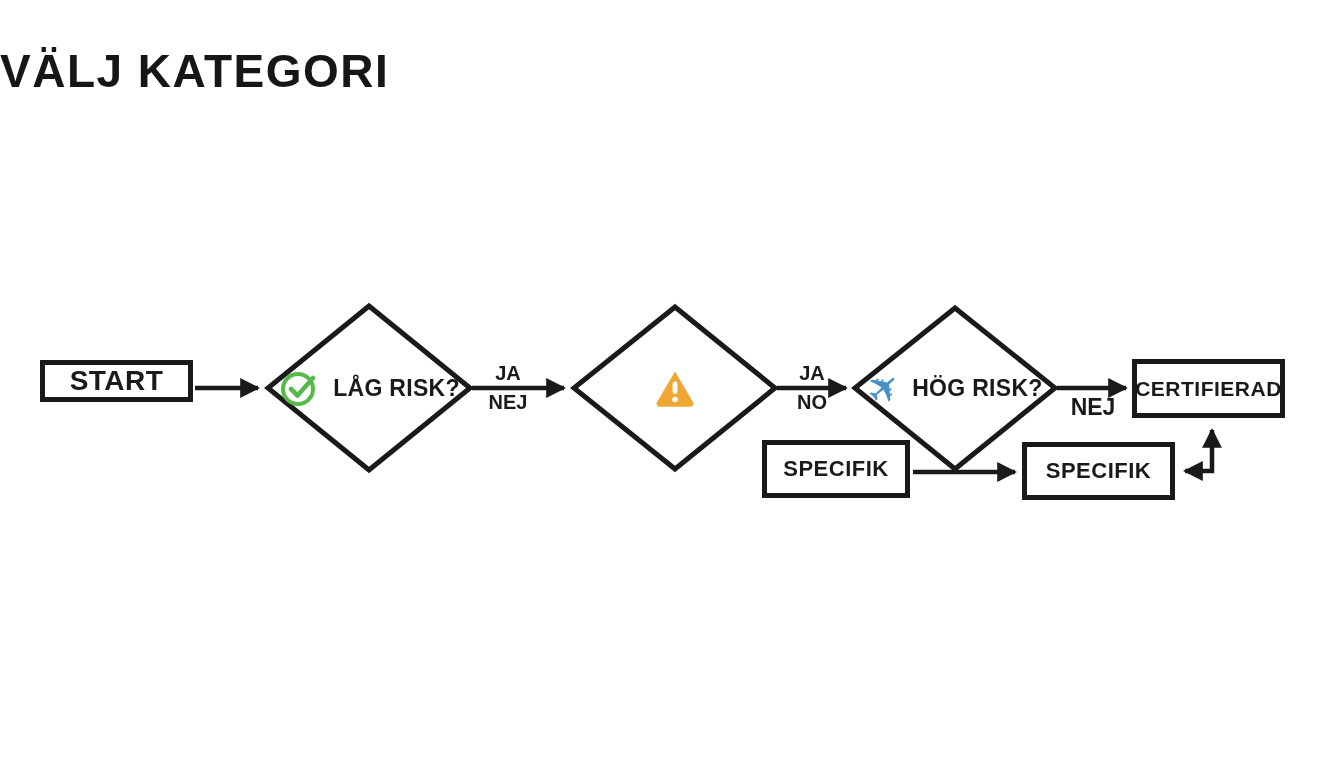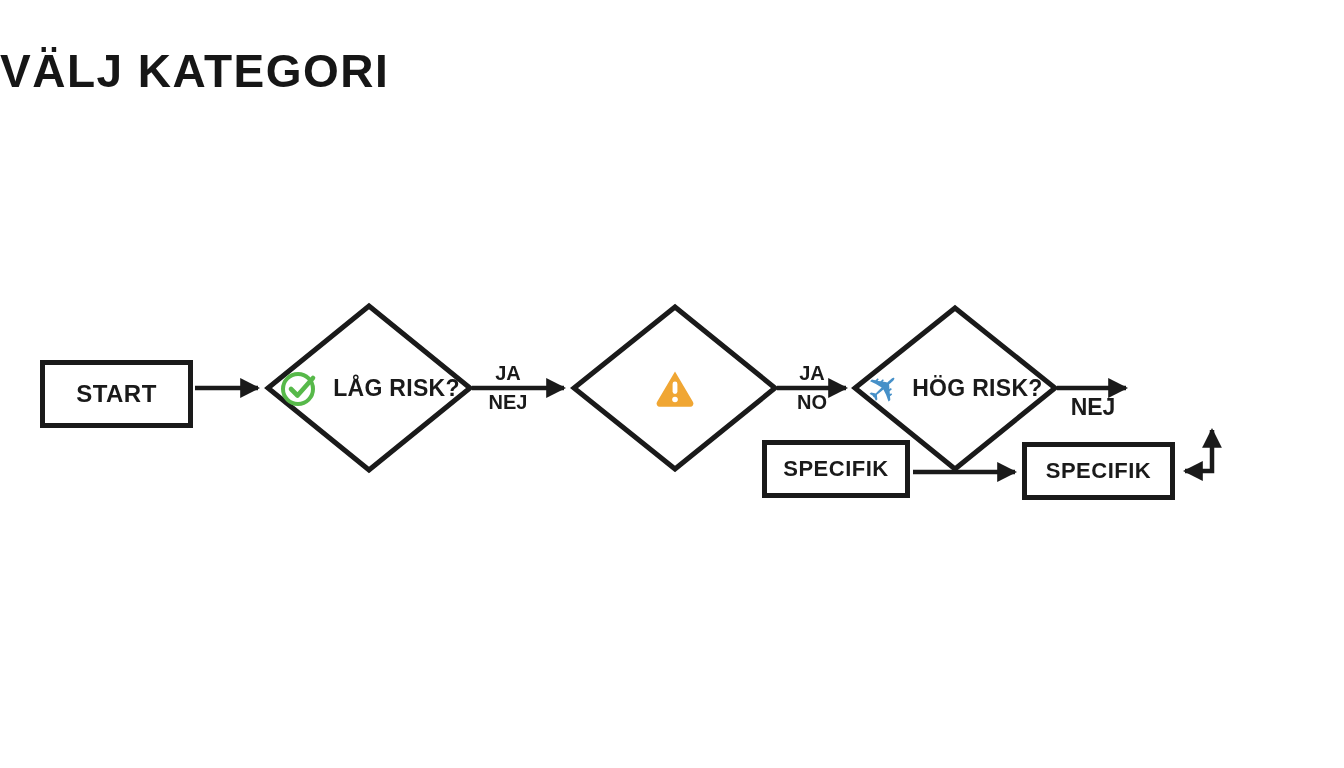--- a/index.html
+++ b/index.html
@@ -17,21 +17,21 @@
   .layer-svg { position: absolute; left: 0; top: 0; z-index: 1; }
 
   .node-box {
     position: absolute; z-index: 2;
     background: #ffffff; border: 5px solid #1a1a1a;
     display: flex; align-items: center; justify-content: center;
     font-weight: 700; color: #1a1a1a;
   }
   .node-box .box-label { letter-spacing: 0.5px; }
 
-  #box-start        { left: 40px;  top: 360px; width: 153px; height: 68px; font-size: 24px; }
+  #box-start        { left: 40px;  top: 360px; width: 153px; height: 42px; font-size: 28px; }
   #box-certifierad  { left: 1132px; top: 359px; width: 153px; height: 59px; font-size: 21px; }
   #box-specifik-1   { left: 762px; top: 440px; width: 148px; height: 58px; font-size: 22px; }
   #box-specifik-2   { left: 1022px; top: 442px; width: 153px; height: 58px; font-size: 22px; }
 
   .diamond-content {
     position: absolute; z-index: 2; height: 52px;
     display: flex; align-items: center; justify-content: center; gap: 11px;
     font-size: 23px; font-weight: 700; color: #1a1a1a; letter-spacing: 0.3px;
   }
   #dc-low  { left: 276px; top: 362px; width: 186px; }
@@ -87,20 +87,23 @@
     <line x1="777" y1="388" x2="846" y2="388" stroke="#1a1a1a" stroke-width="4.5" marker-end="url(#arrow)"></line>
     <line x1="1057" y1="388" x2="1126" y2="388" stroke="#1a1a1a" stroke-width="4.5" marker-end="url(#arrow)"></line>
     <line x1="913" y1="472" x2="1015" y2="472" stroke="#1a1a1a" stroke-width="4.5" marker-end="url(#arrow)"></line>
     <polyline points="1185,471 1212,471 1212,430" fill="none" stroke="#1a1a1a" stroke-width="4.5" marker-start="url(#arrow)" marker-end="url(#arrow)"></polyline>
   </svg>
 
   <div class="node-box" id="box-start">
     <span class="box-label">START</span>
   </div>
 
+  <div class="node-box" id="box-certifierad">
+    <span class="box-label">CERTIFIERAD</span>
+  </div>
 
   <div class="node-box" id="box-specifik-1">
     <span class="box-label">SPECIFIK</span>
   </div>
 
   <div class="node-box" id="box-specifik-2">
     <span class="box-label">SPECIFIK</span>
   </div>
 
   <div class="diamond-content" id="dc-low">

